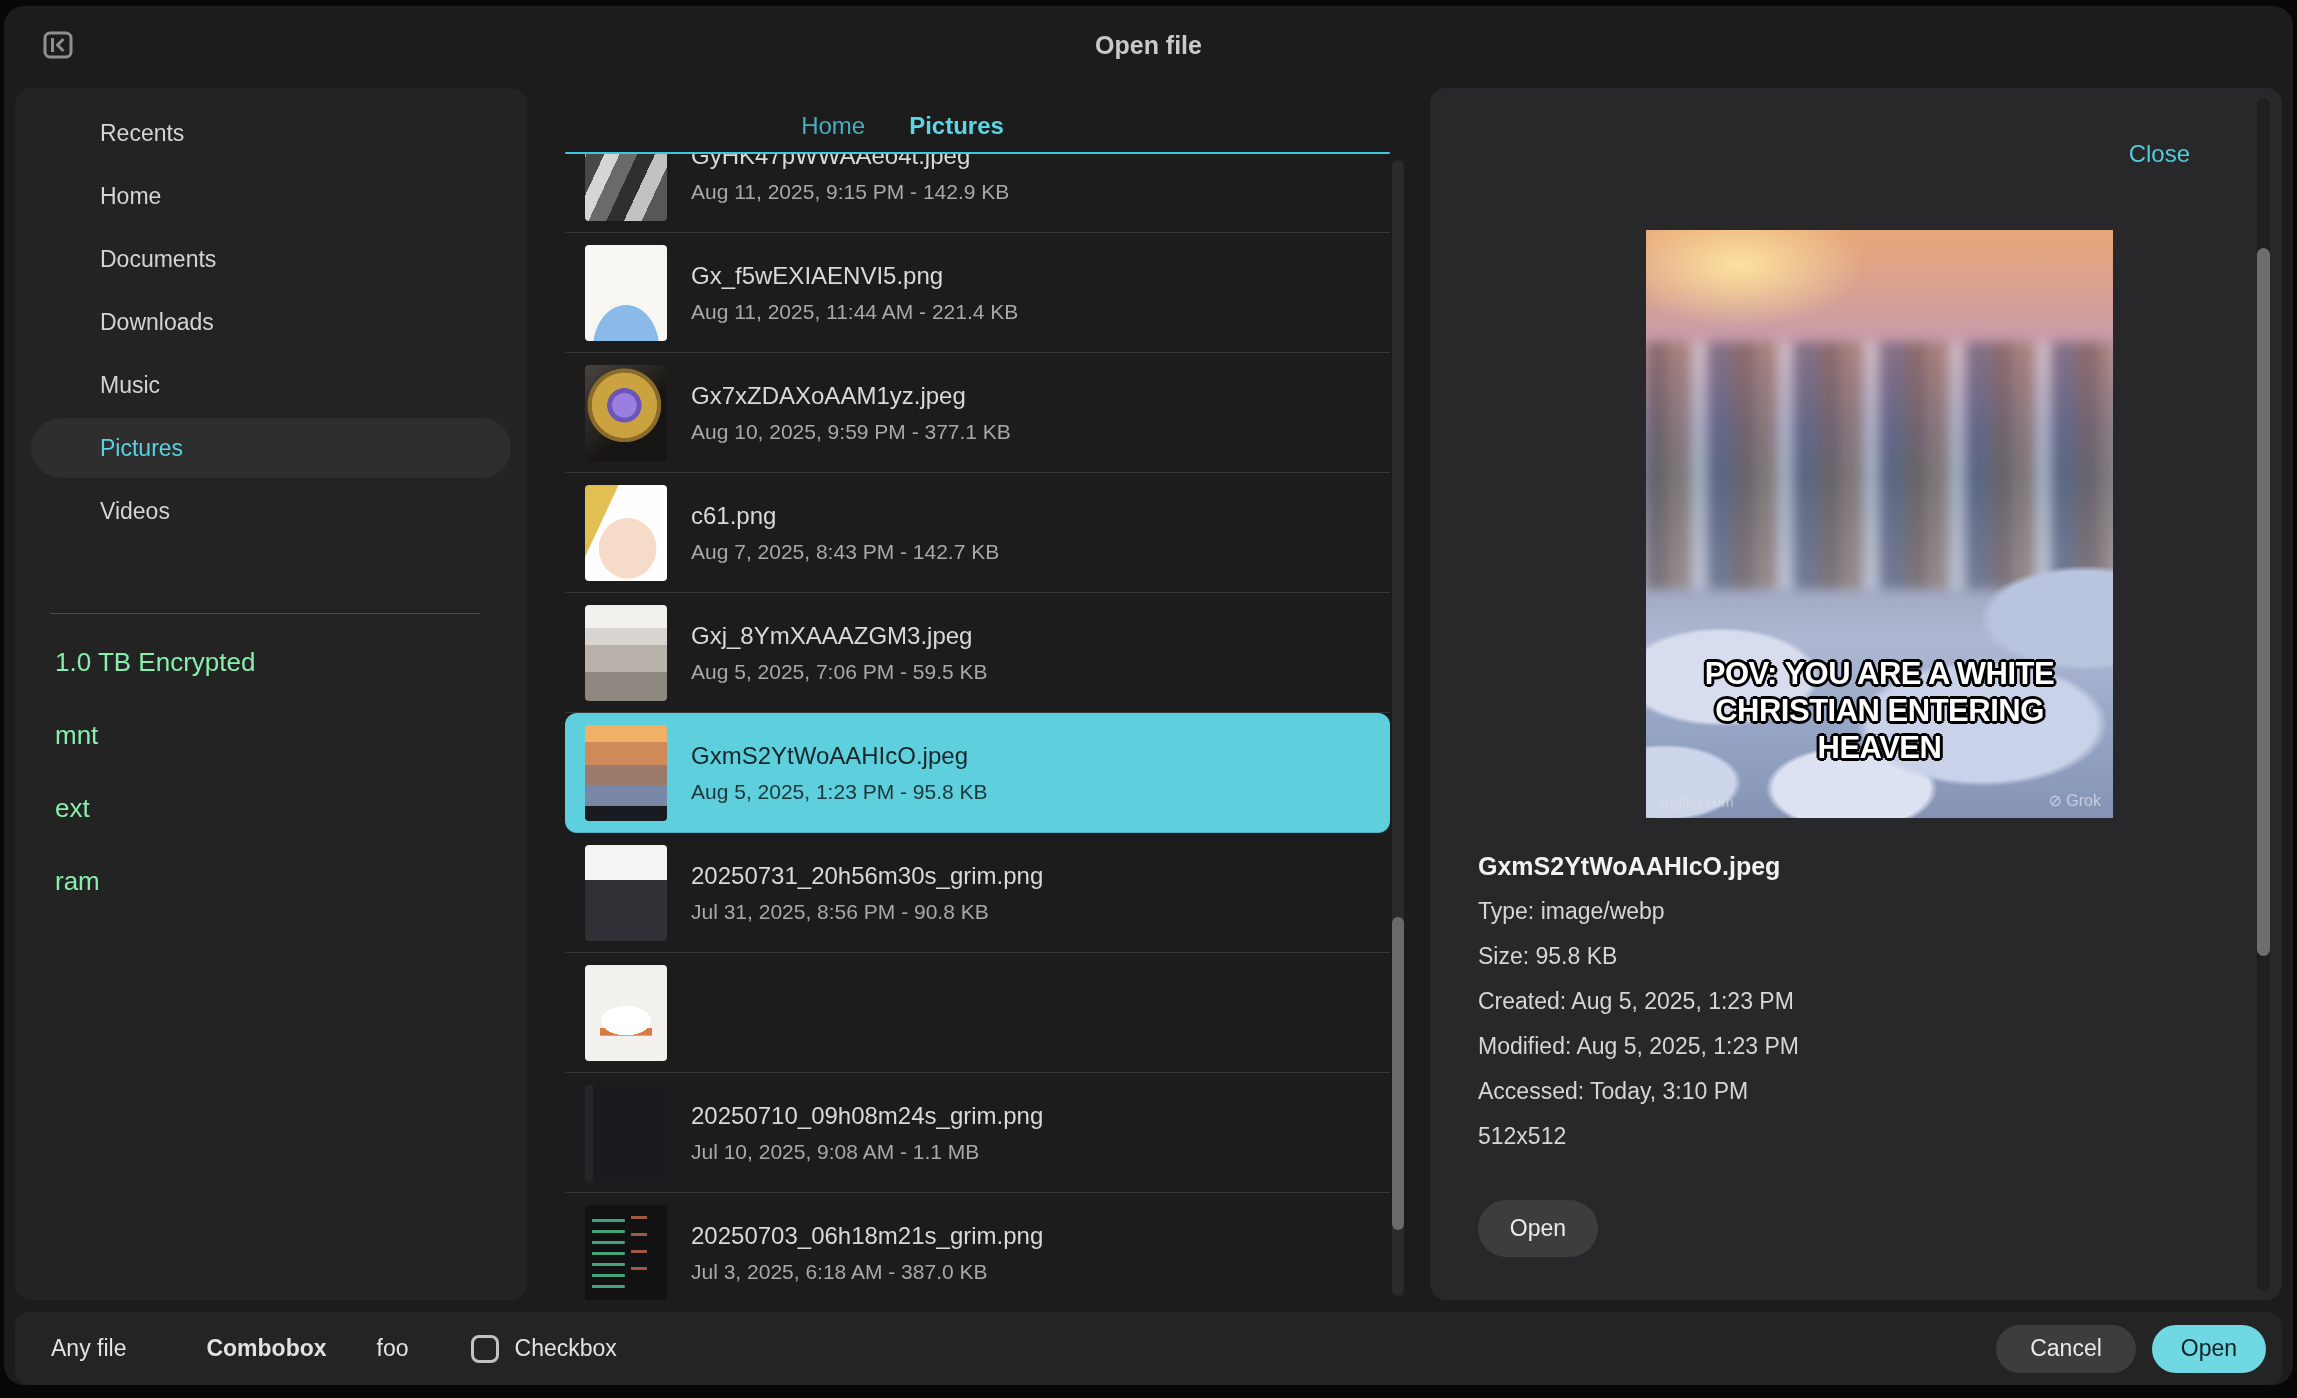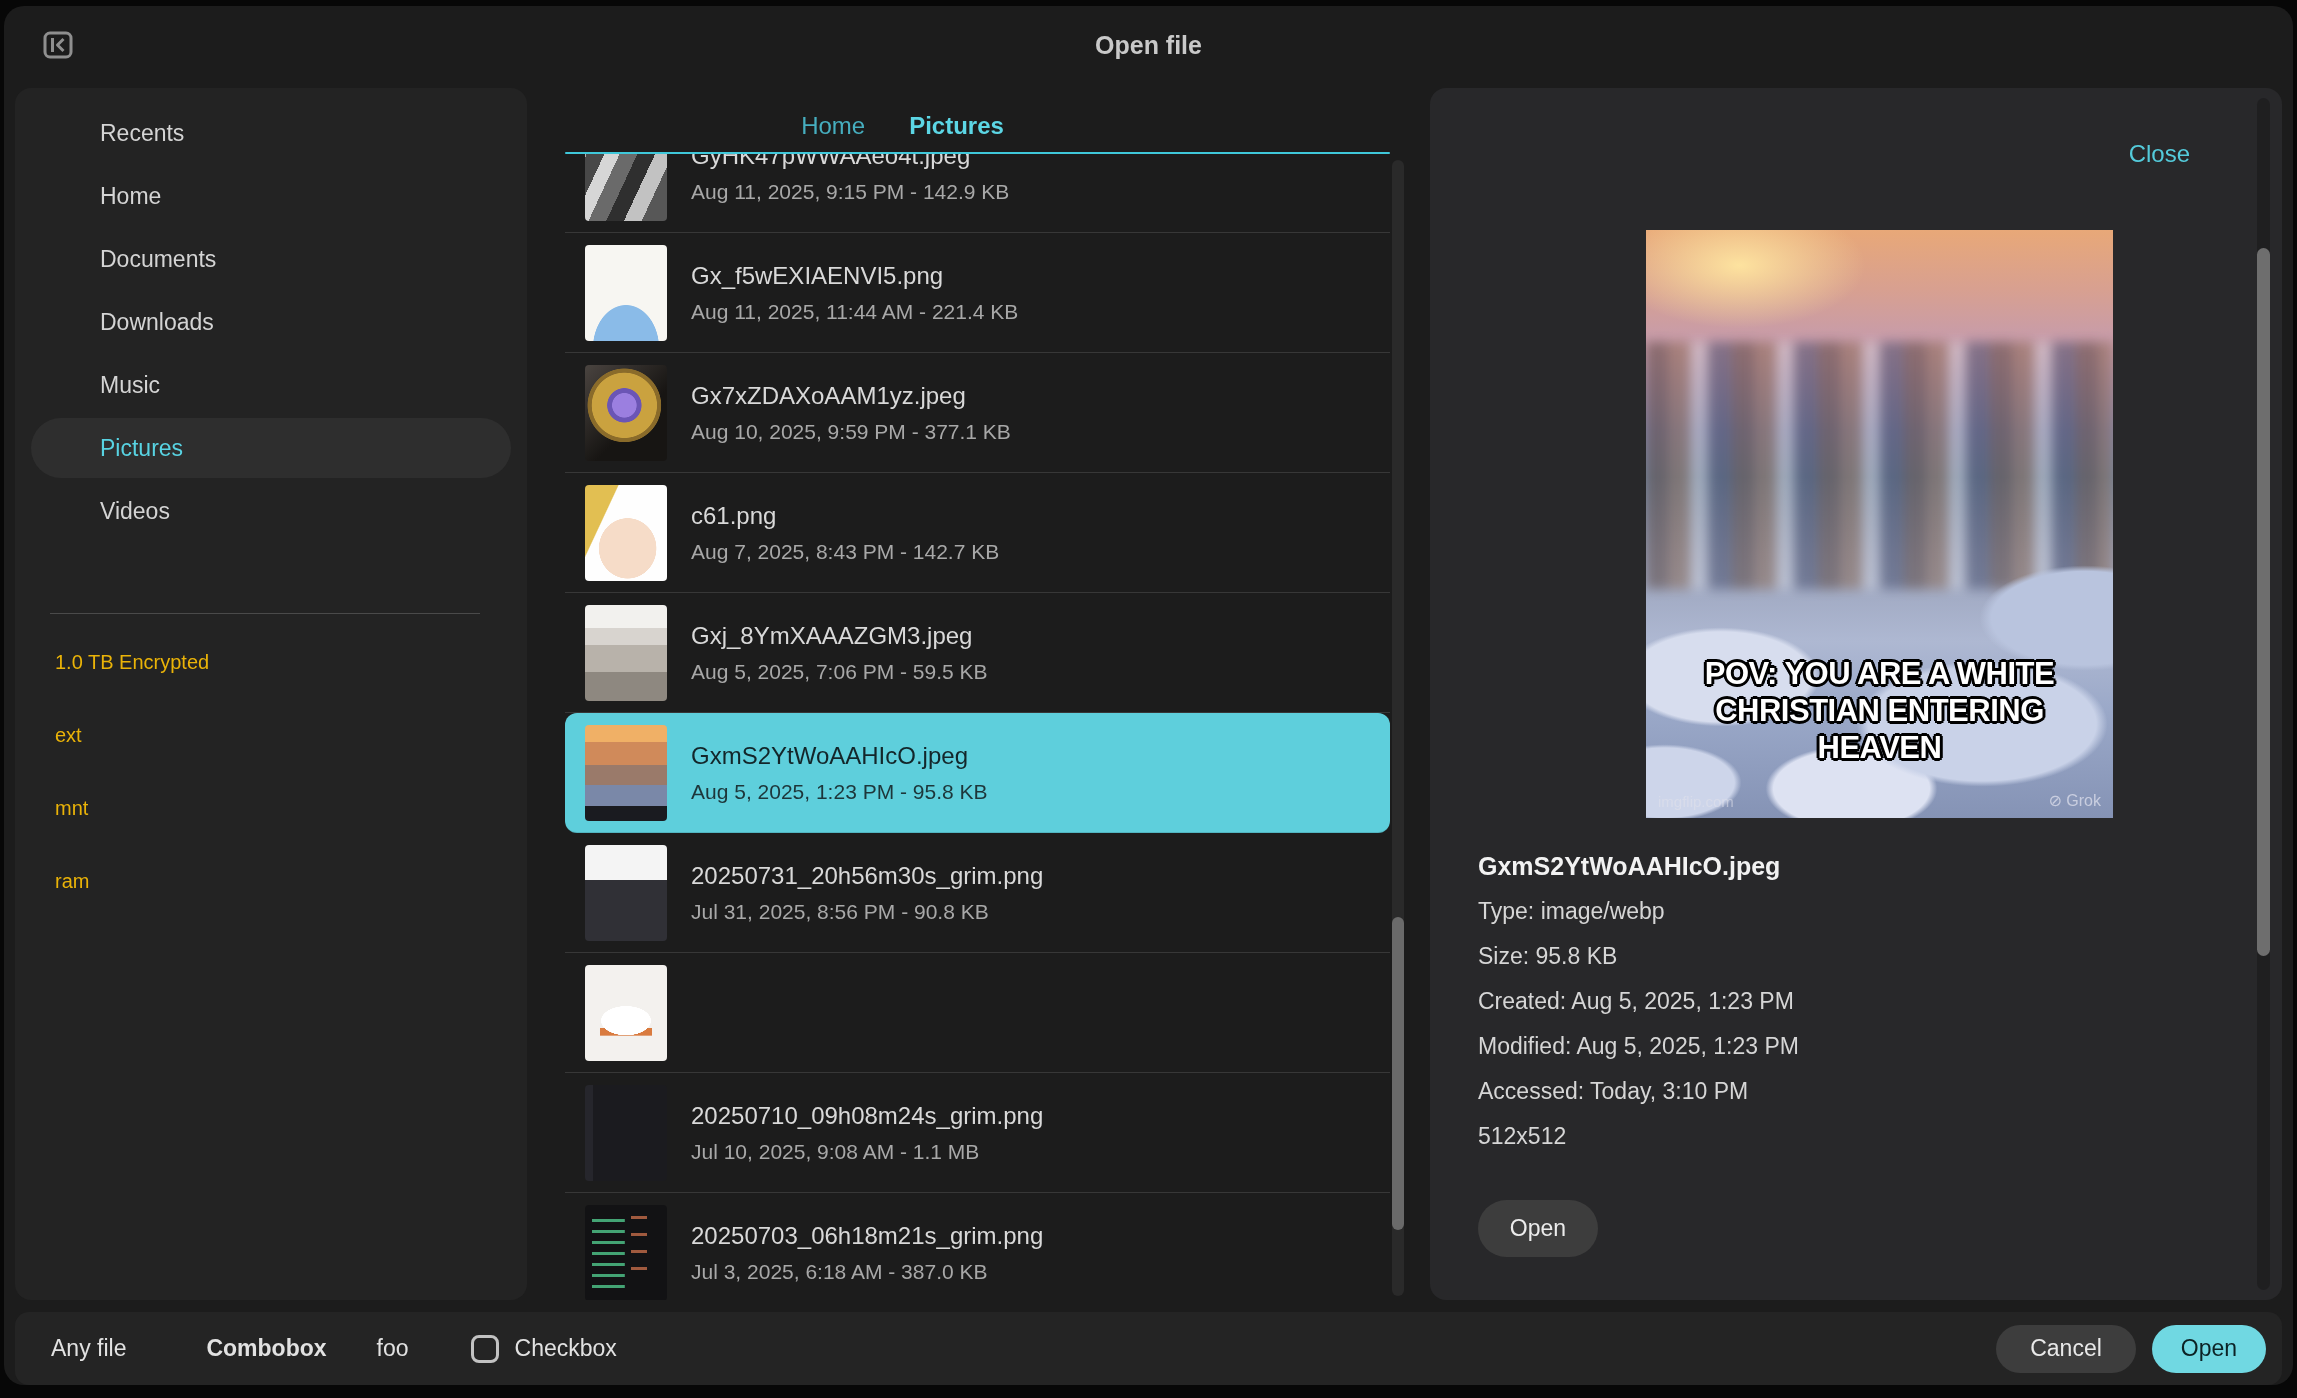--- a/index.html
+++ b/index.html
@@ -20,21 +20,21 @@
   
   .sidebar { position:absolute; left:15px; top:88px; width:512px; height:1212px;
     background:#232323; border-radius:16px; }
   .places { position:absolute; left:0; right:0; top:15px; display:flex; flex-direction:column; gap:3px; }
   .side-item { height:60px; margin:0 16px; display:flex; align-items:center; padding-left:69px;
     font-size:23px; color:#d4d4d4; border-radius:30px; cursor:pointer; }
   .side-item.active { background:#2e2e2e; color:#58d3e2; }
   .sb-divider { position:absolute; left:35px; right:47px; top:525px; height:1px; background:#4a4a4a; }
   .drives { position:absolute; left:0; right:0; top:544px; display:flex; flex-direction:column; gap:13px; }
   .drive-item { height:60px; margin:0 16px; display:flex; align-items:center; padding-left:24px;
-    font-size:20px; color:#eab308; cursor:pointer; border-radius:30px; }
+    font-size:26px; color:#86efac; cursor:pointer; border-radius:30px; }
 
   
   .center { position:absolute; left:565px; top:88px; width:825px; height:1212px; }
   .tabs { height:64px; display:flex; justify-content:center; align-items:flex-end; gap:44px;
     padding-bottom:12px; padding-right:150px; }
   .tab { font-size:24px; color:#46aebf; cursor:pointer; }
   .tab.active { font-weight:700; color:#5cd6e5; }
   .tab-underline { height:2px; background:#3fc8da; border-radius:1px; }
   .list-viewport { height:1146px; overflow:hidden; }
   .list-content { margin-top:-41px; }
@@ -138,22 +138,22 @@
         <div class="side-item">Home</div>
         <div class="side-item">Documents</div>
         <div class="side-item">Downloads</div>
         <div class="side-item">Music</div>
         <div class="side-item active">Pictures</div>
         <div class="side-item">Videos</div>
       </div>
     <div class="sb-divider"></div>
     <div class="drives">
         <div class="drive-item">1.0 TB Encrypted</div>
+        <div class="drive-item">mnt</div>
         <div class="drive-item">ext</div>
-        <div class="drive-item">mnt</div>
         <div class="drive-item">ram</div>
       </div>
   </div>
 
   <div class="center">
     <div class="tabs">
         <div class="tab">Home</div>
         <div class="tab active">Pictures</div>
       </div>
     <div class="tab-underline"></div>

